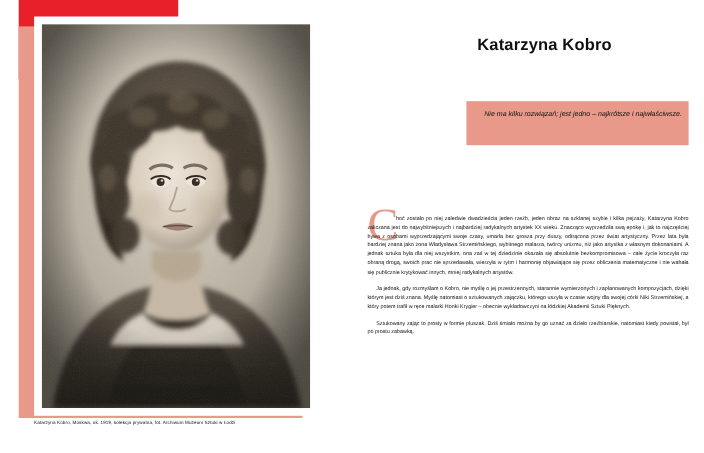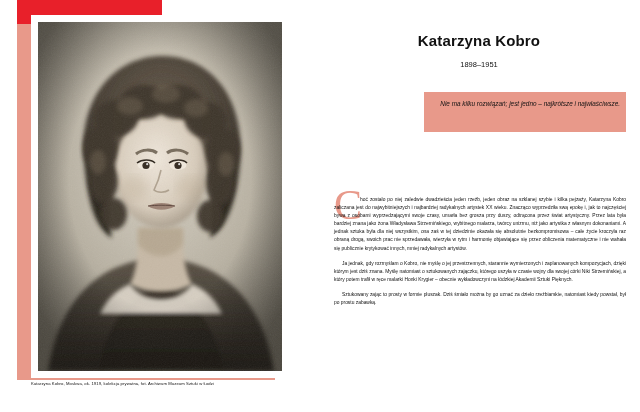--- a/index.html
+++ b/index.html
@@ -82,21 +82,21 @@
   
   .right-panel {
     position: absolute;
     left: 320px;
     top: 0;
     width: 320px;
     height: 412px;
   }
   .title {
     position: absolute;
-    left: 14px;
+    left: 30px;
     top: 32px;
     width: 290px;
     text-align: center;
     font-size: 15px;
     font-weight: bold;
     color: #111111;
     letter-spacing: 0.01em;
   }
   .dates {
     position: absolute;
@@ -269,21 +269,20 @@
         <rect x="0" y="0" width="244" height="349" fill="url(#vign)"></rect>
         <rect x="0" y="0" width="244" height="349" filter="url(#grain)" fill="none" opacity="0.5"></rect>
       </svg>
     </div>
 
     <div class="caption">Katarzyna Kobro, Moskwa, ok. 1919, kolekcja prywatna, fot. Archiwum Muzeum Sztuki w Łodzi</div>
   </div>
 
   <div class="right-panel">
     <div class="title">Katarzyna Kobro</div>
-    <div class="dates">1898–1951</div>
 
     <div class="quote-box"></div>
     <div class="quote-text">Nie ma kilku rozwiązań; jest jedno – najkrótsze i najwłaściwsze.</div>
 
     <div class="dropcap">C</div>
 
     <div class="body-col">
       <p class="first">hoć zostało po niej zaledwie dwadzieścia jeden rzeźb, jeden obraz na szklanej szybie i kilka pejzaży, Katarzyna Kobro zaliczana jest do najwybitniejszych i najbardziej radykalnych artystek XX wieku. Znacząco wyprzedziła swą epokę i, jak to najczęściej bywa z osobami wyprzedzającymi swoje czasy, umarła bez grosza przy duszy, odtrącona przez świat artystyczny. Przez lata była bardziej znana jako żona Władysława Strzemińskiego, wybitnego malarza, twórcy unizmu, niż jako artystka z własnym dokonaniami. A jednak sztuka była dla niej wszystkim, ona zaś w tej dziedzinie okazała się absolutnie bezkompromisowa – całe życie kroczyła raz obraną drogą, swoich prac nie sprzedawała, wierzyła w rytm i harmonię objawiające się przez obliczenia matematyczne i nie wahała się publicznie krytykować innych, mniej radykalnych artystów.</p>
       <p class="indent">Ja jednak, gdy rozmyślam o Kobro, nie myślę o jej przestrzennych, starannie wymierzonych i zaplanowanych kompozycjach, dzięki którym jest dziś znana. Myślę natomiast o sztukowanych zajączku, którego uszyła w czasie wojny dla swojej córki Niki Strzemińskiej, a który potem trafił w ręce malarki Honki Krygier – obecnie wykładowczyni na łódzkiej Akademii Sztuki Pięknych.</p>
       <p class="indent">Sztukowany zając to prosty w formie pluszak. Dziś śmiało można by go uznać za dzieło rzeźbiarskie, natomiast kiedy powstał, był po prostu zabawką.</p>

